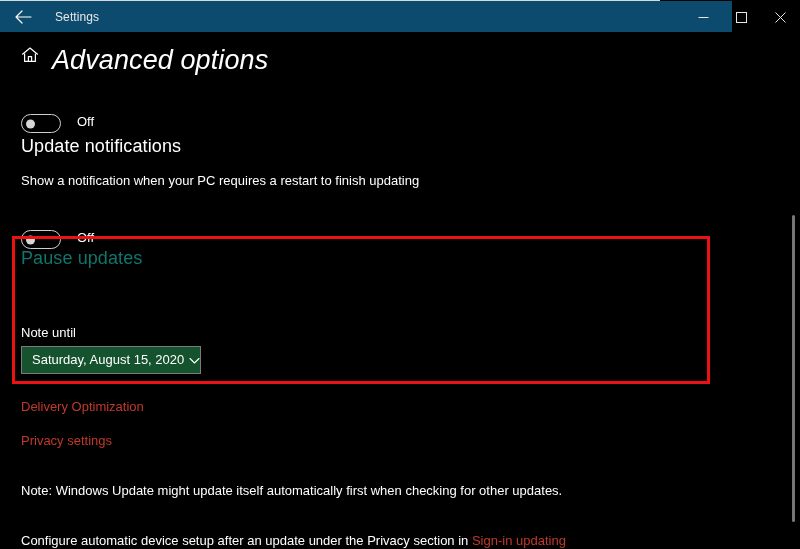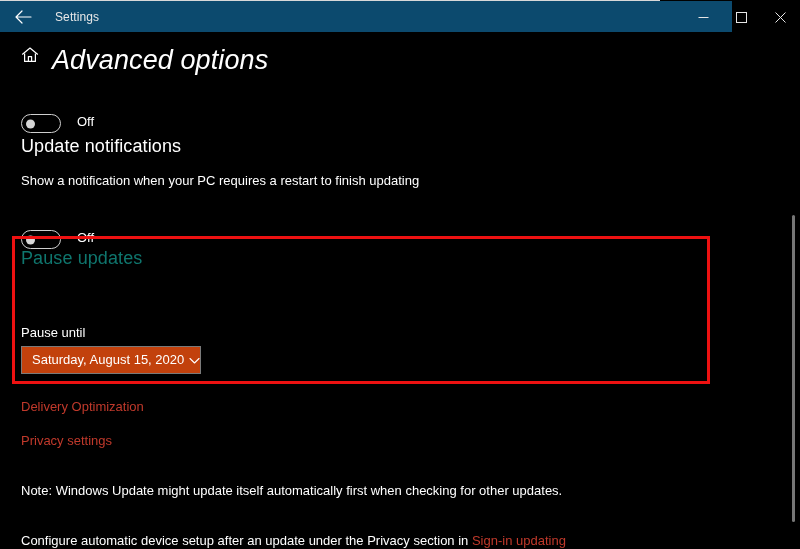--- a/index.html
+++ b/index.html
@@ -191,21 +191,21 @@
     font-size: 13px;
     line-height: 16px;
     color: #ffffff;
   }
   #pause-until-dropdown {
     position: absolute;
     left: 21px; top: 314px;
     width: 180px;
     height: 28px;
     border: 1px solid #7a7a7a;
-    background: #c2410c;
+    background: #14532d;
     box-sizing: border-box;
     display: flex;
     align-items: center;
     justify-content: space-between;
     padding: 0 8px 0 10px;
     cursor: pointer;
   }
   #pause-until-value {
     font-size: 13px;
     line-height: 16px;
@@ -344,21 +344,21 @@
       <div class="knob"></div>
     </div>
     <span class="toggle-label">Off</span>
   </div>
 
   <div id="pause-highlight-box"></div>
 
   <div id="heading-pause-updates">Pause updates</div>
 
 
-  <div id="pause-until-label">Pause until</div>
+  <div id="pause-until-label">Note until</div>
 
   <div id="pause-until-dropdown">
     <span id="pause-until-value">Saturday, August 15, 2020</span>
     <span id="chevron-down-icon">
       <svg width="13" height="13" viewBox="0 0 13 13">
         <path d="M2 4.5 L6.5 9 L11 4.5" fill="none" stroke="#ffffff" stroke-width="1.1" stroke-linecap="round" stroke-linejoin="round"></path>
       </svg>
     </span>
   </div>
 

